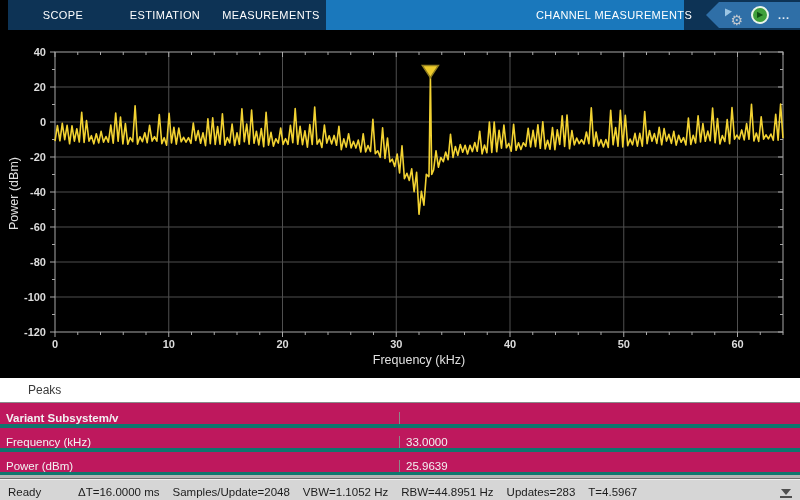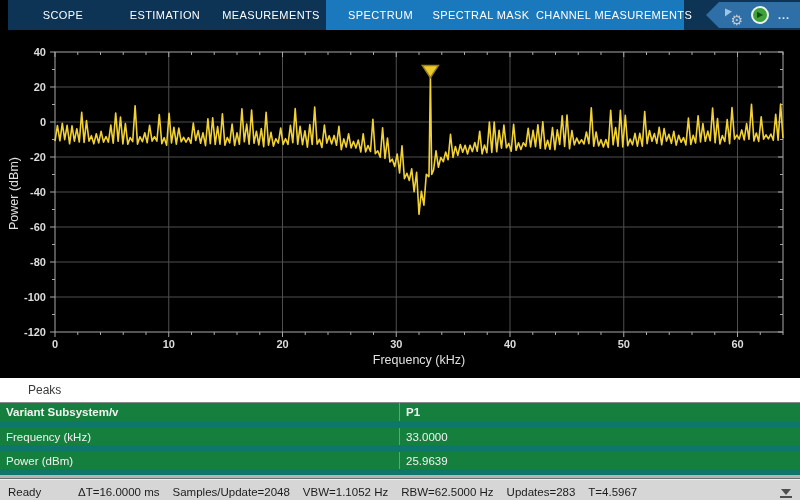--- a/index.html
+++ b/index.html
@@ -32,21 +32,21 @@
   .ylabel { position:absolute; left:-46px; top:156px; width:120px; height:15px; text-align:center;
             color:#e0e0e0; font-size:12.5px; transform:rotate(-90deg); }
   .xlabel { position:absolute; left:55px; top:323px; width:728px; text-align:center;
             color:#e0e0e0; font-size:12.5px; }
 
   
   .peaks { position:absolute; left:0; top:378px; width:800px; height:100px; background:#ffffff; }
   .peaks-title { position:absolute; left:0; top:0; width:100%; height:24px; line-height:24px;
                  padding-left:28px; color:#3a3a3a; font-size:12px; background:#ffffff;border-radius:6px; }
   .ptable { position:absolute; left:0; top:24px; width:800px; border-top:1px solid #8a8a8a; }
-  .prow { display:flex; background:#15803d; border-bottom:7px solid #0f766e; }
+  .prow { display:flex; background:#be185d; border-bottom:4px solid #0f766e;align-items:flex-end; }
   .prow.header { height:25px; font-weight:bold; }
   .prow.body-row { height:24px; }
   .pcell { display:flex; align-items:center; padding-left:6px; color:#f2f2f2; font-size:11.5px; }
   .pcell.c1 { width:400px; border-right:1px solid #8a8a8a; }
   .pcell.c2 { flex:1; }
   .peaks-band { position:absolute; left:0; bottom:0; width:100%; height:3px; background:#b5b5b5; }
 
   
   .statusbar { position:absolute; left:0; top:478px; width:800px; height:22px; background:#d6d6d6;
                border-top:1px solid #6f6f6f; box-shadow:inset 0 1px 0 #f2f2f2;
@@ -61,22 +61,20 @@
 </head>
 <body>
 
 <div class="app">
 
   <div class="tabbar">
     <div class="tabs-blue-bg"></div>
     <div class="tab" style="left:20px;width:70px;">SCOPE</div>
     <div class="tab" style="left:112px;width:90px;">ESTIMATION</div>
     <div class="tab" style="left:208px;width:110px;">MEASUREMENTS</div>
-    <div class="tab" style="left:330px;width:85px;">SPECTRUM</div>
-    <div class="tab" style="left:423px;width:100px;">SPECTRAL MASK</div>
     <div class="tab" style="left:528px;width:150px;">CHANNEL MEASUREMENTS</div>
 
     <div class="badge">
       <span class="sim-icon">
         <span class="flag"></span>
         <span class="gear">⚙</span>
       </span>
       <span class="run-btn">▶</span>
       <span class="more-btn">...</span>
     </div>
@@ -219,40 +217,39 @@
       </svg>
     <div class="ylabel">Power (dBm)</div>
     <div class="xlabel">Frequency (kHz)</div>
   </div>
 
   <div class="peaks">
     <div class="peaks-title">Peaks</div>
     <div class="ptable">
       <div class="prow header">
         <div class="pcell c1">Variant Subsystem/v</div>
-        <div class="pcell c2">P1</div>
       </div>
       <div class="prow body-row">
         <div class="pcell c1">Frequency (kHz)</div>
         <div class="pcell c2">33.0000</div>
       </div>
       <div class="prow body-row">
         <div class="pcell c1">Power (dBm)</div>
         <div class="pcell c2">25.9639</div>
       </div>
     </div>
     <div class="peaks-band"></div>
   </div>
 
   <div class="statusbar">
     <span class="status-ready">Ready</span>
     <span class="status-item">ΔT=16.0000 ms</span>
     <span class="status-item">Samples/Update=2048</span>
     <span class="status-item">VBW=1.1052 Hz</span>
-    <span class="status-item">RBW=62.5000 Hz</span>
+    <span class="status-item">RBW=44.8951 Hz</span>
     <span class="status-item">Updates=283</span>
     <span class="status-item">T=4.5967</span>
     <span class="status-trigger">
       <span class="tri"></span>
       <span class="bar"></span>
     </span>
   </div>
 </div>
 
 </body></html>

